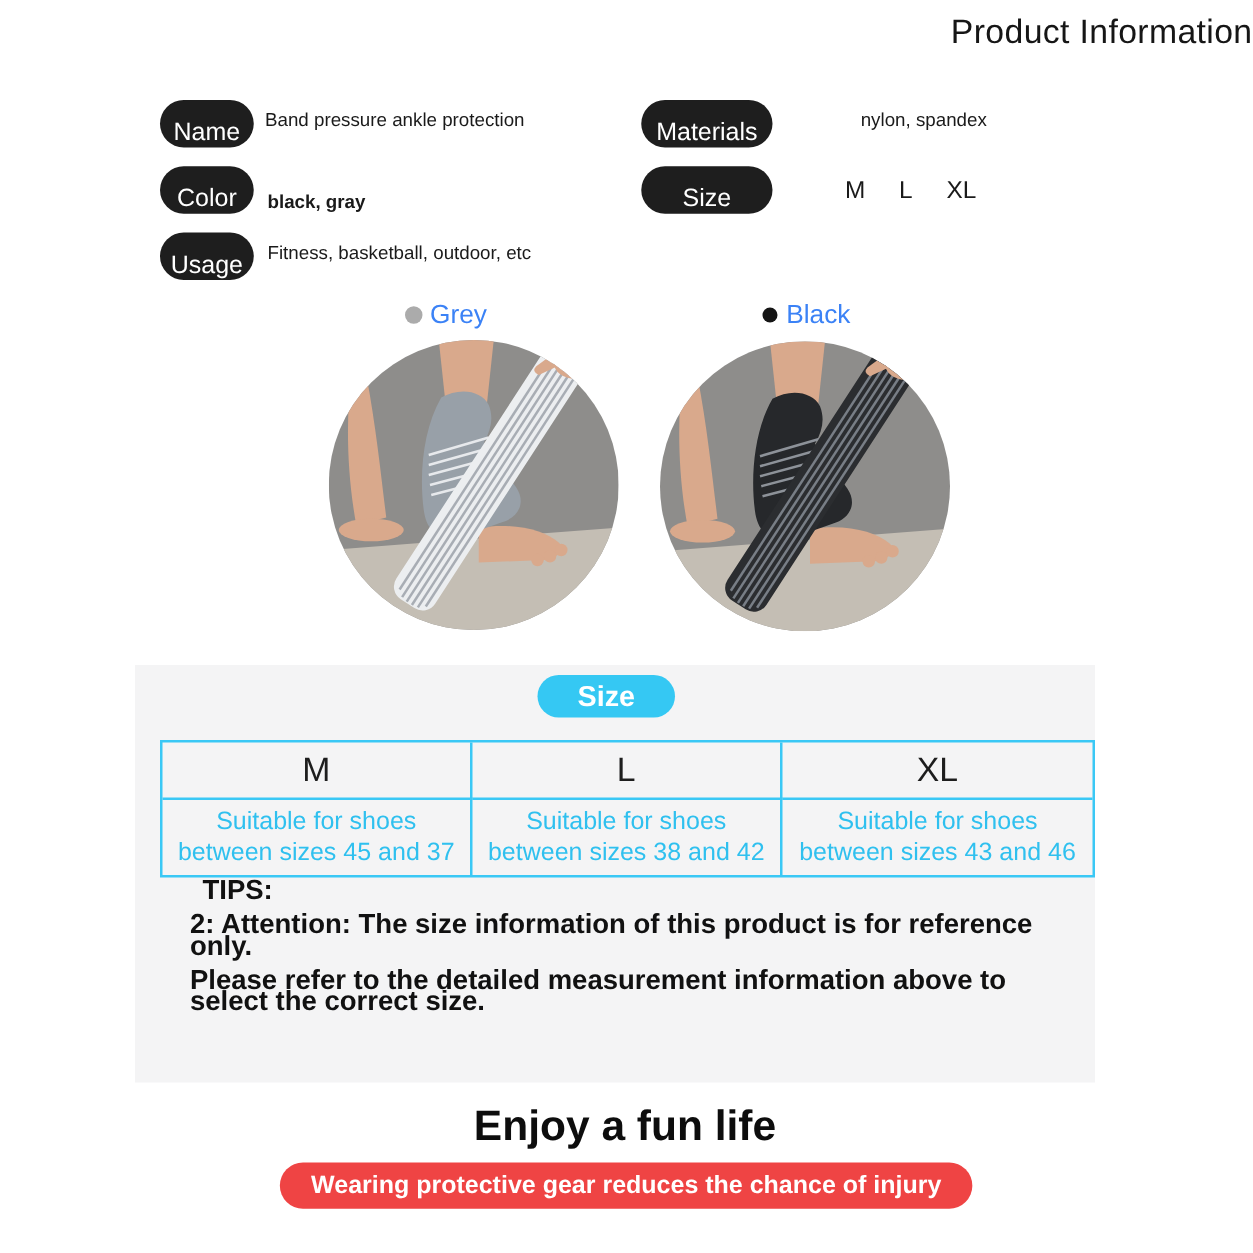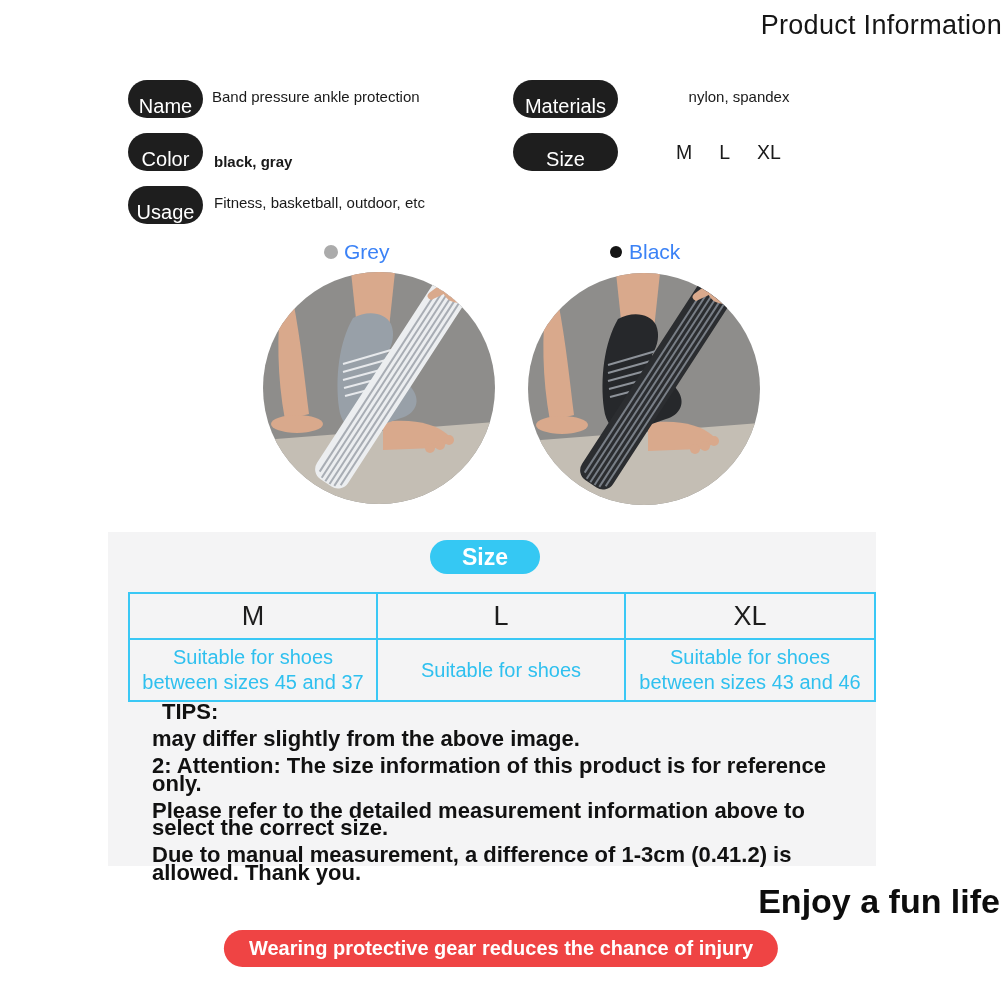--- a/index.html
+++ b/index.html
@@ -71,21 +71,21 @@
     height:60px;color:#2fc0ef;font-size:20px;line-height:25px;
     display:flex;flex-direction:column;align-items:center;justify-content:center;
   }
 
   
   .tips{left:152px;top:703px;width:716px;font-size:22px;font-weight:700;color:#111;}
   .tips p{margin:0 0 9.5px 0;line-height:17.5px;}
 
   
   .footer-headline{
-    top:882px;left:0;width:1000px;text-align:right;
+    top:882px;left:0;width:1000px;text-align:center;
     font-size:34px;font-weight:700;color:#0d0d0d;
   }
   .footer-banner{
     top:930px;left:50%;transform:translateX(-50%);
     background:#ef4444;color:#fff;border-radius:19px;
     font-size:20px;font-weight:700;padding:7px 25px;white-space:nowrap;
   }
 </style>
 </head>
 <body>
@@ -205,29 +205,28 @@
   <div class="st-cell st-head c1">M</div>
   <div class="st-cell st-head c2">L</div>
   <div class="st-cell st-head">XL</div>
 
   <div class="st-cell st-body c1">
     <span>Suitable for shoes</span>
     <span>between sizes 45 and 37</span>
   </div>
   <div class="st-cell st-body c2">
     <span>Suitable for shoes</span>
+    <span>between sizes 38 and 42</span>
   </div>
   <div class="st-cell st-body">
     <span>Suitable for shoes</span>
     <span>between sizes 43 and 46</span>
   </div>
 </div>
 
 <div class="abs tips">
   <p style="padding-left:10px;">TIPS:</p>
-  <p>may differ slightly from the above image.</p>
   <p>2: Attention: The size information of this product is for reference only.</p>
   <p>Please refer to the detailed measurement information above to select the correct size.</p>
-  <p>Due to manual measurement, a difference of 1-3cm (0.41.2) is allowed. Thank you.</p>
 </div>
 
 <div class="abs footer-headline">Enjoy a fun life</div>
 <div class="abs footer-banner">Wearing protective gear reduces the chance of injury</div>
 
 </body></html>

